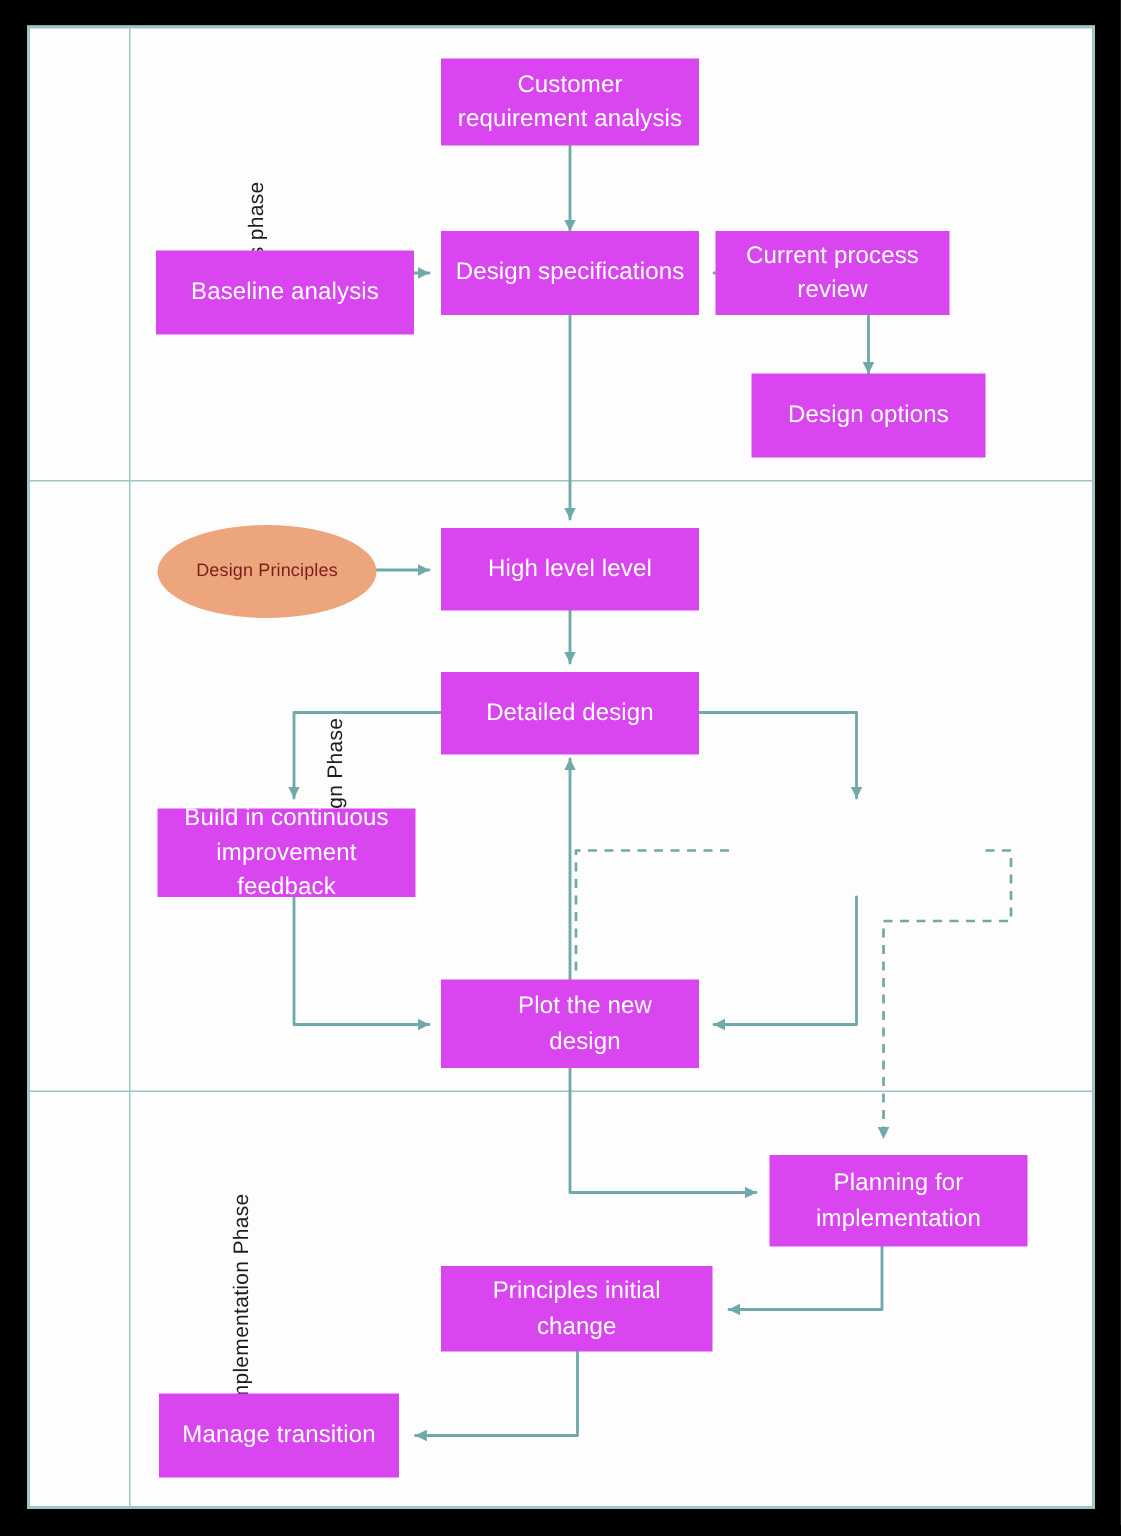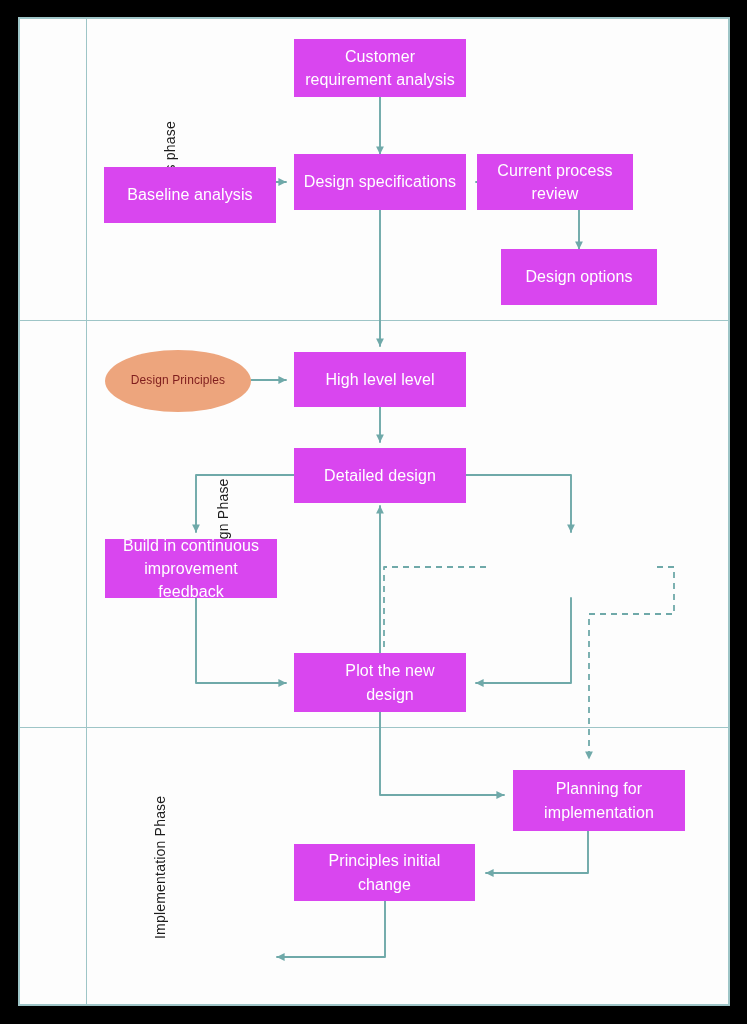--- a/index.html
+++ b/index.html
@@ -145,15 +145,16 @@
 
     <div class="node" style="left:85px;top:520px;width:172px;height:59px;">Build in continuous improvement feedback</div>
 
 
     <div class="node" style="left:274px;top:634px;width:172px;height:59px;padding-left:28px;">Plot the new design</div>
 
     <div class="node" style="left:493px;top:751px;width:172px;height:61px;">Planning for implementation</div>
 
     <div class="node" style="left:274px;top:825px;width:181px;height:57px;">Principles initial change</div>
 
+    <div class="node" style="left:86px;top:910px;width:160px;height:56px;">Manage transition</div>
 
   </div>
 </div>
 
 </body></html>

